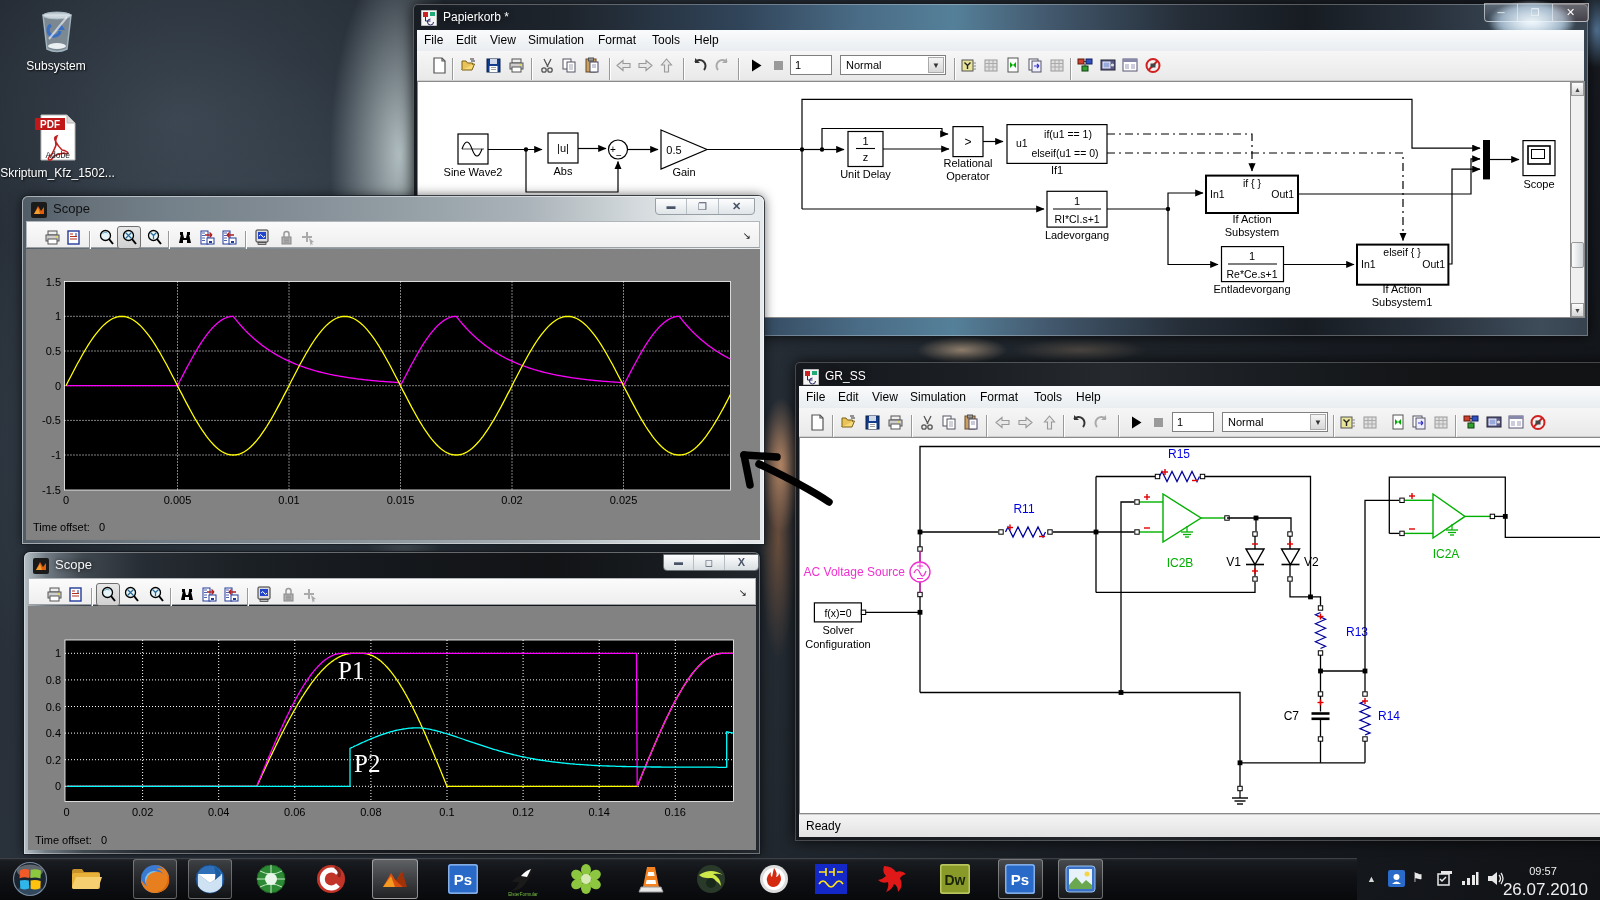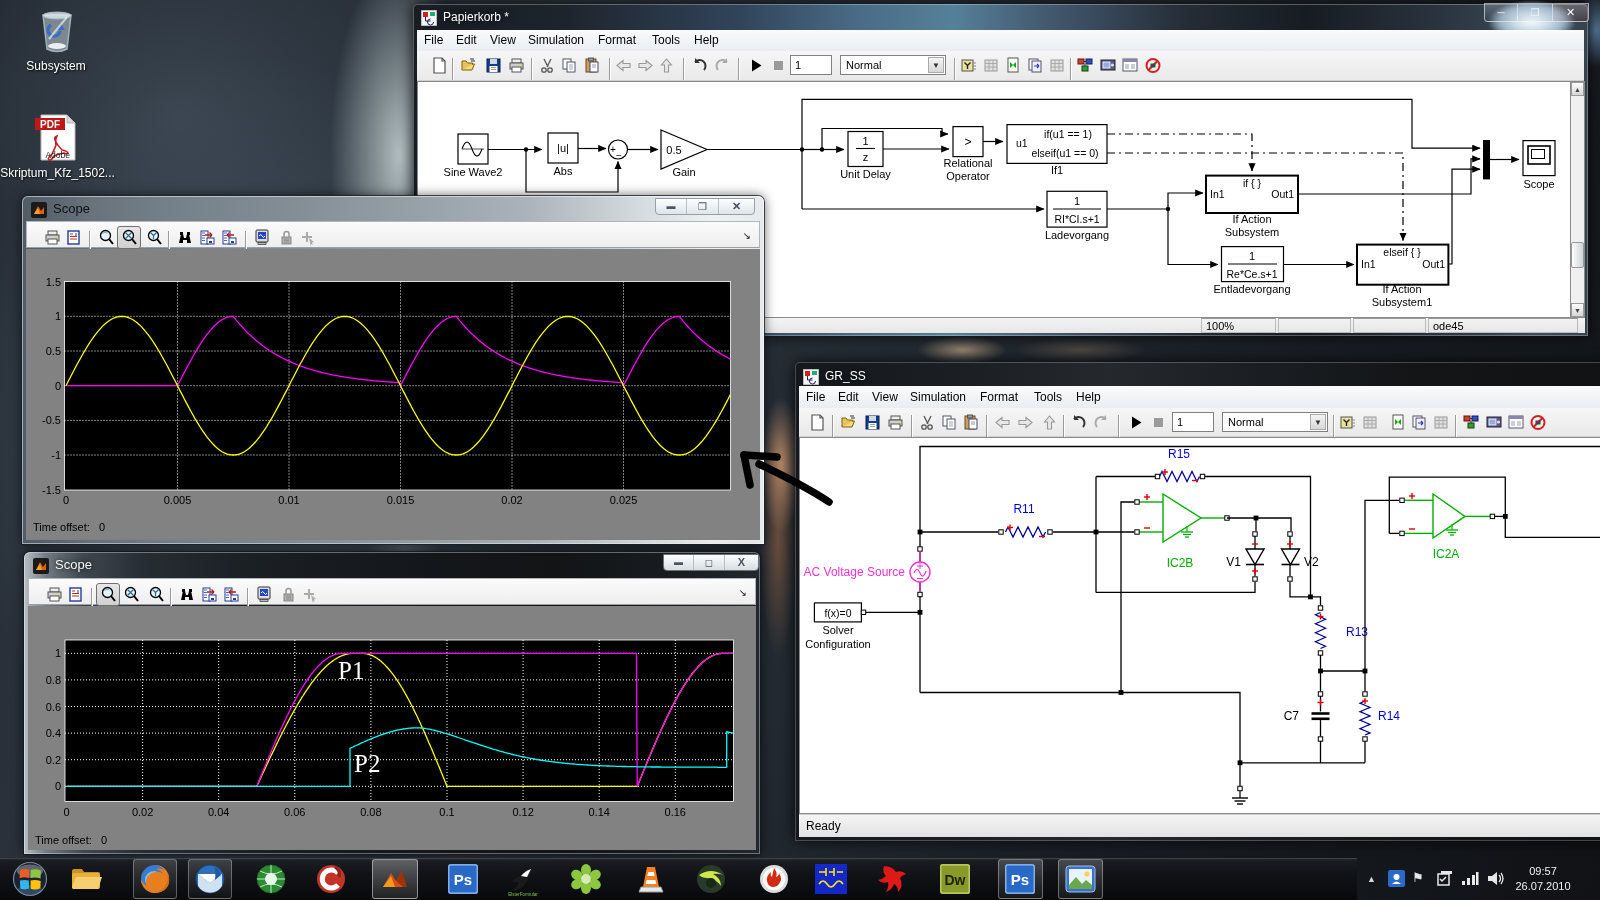--- a/index.html
+++ b/index.html
@@ -283,26 +283,20 @@
         <text x="1121" y="106" font-size="11" text-anchor="middle" font-family="Liberation Sans, sans-serif" fill="#000">Scope</text>
       </svg>
  </div>
 
  <div style="position:absolute;left:1157px;top:77px;width:15px;height:237px;background:#f0f0f0;border:1px solid #8a8a8a">
   <div style="position:absolute;top:0;width:13px;height:14px;background:linear-gradient(#fdfdfd,#d6d6d6);border:1px solid #999;font-size:7px;text-align:center;line-height:13px;color:#444">▲</div>
   <div style="position:absolute;bottom:0;width:13px;height:14px;background:linear-gradient(#fdfdfd,#d6d6d6);border:1px solid #999;font-size:7px;text-align:center;line-height:13px;color:#444">▼</div>
   <div style="position:absolute;top:160px;width:13px;height:26px;background:linear-gradient(90deg,#fdfdfd,#cfd4d8);border:1px solid #999;border-radius:2px"></div>
  </div>
 
- <div style="position:absolute;left:4px;top:314px;width:1168px;height:15px;background:linear-gradient(#f4f4f4,#e6e6e6);font-size:11px;color:#000">
-   <div style="position:absolute;left:784px;top:0px;width:75px;height:15px;border:1px solid #bbb;border-top-color:#999;padding:1px 0 0 4px">100%</div>
-   <div style="position:absolute;left:861px;top:0px;width:73px;height:15px;border:1px solid #bbb;border-top-color:#999"></div>
-   <div style="position:absolute;left:936px;top:0px;width:73px;height:15px;border:1px solid #bbb;border-top-color:#999"></div>
-   <div style="position:absolute;left:1011px;top:0px;width:150px;height:15px;border:1px solid #bbb;border-top-color:#999;padding:1px 0 0 4px">ode45</div>
- </div>
 </div>
 
 <div class="win" style="left:795px;top:362px;width:825px;height:479px;
  background:linear-gradient(90deg,#15181c 0%,#1b1f24 20%,#25292e 38%,#1b1f23 55%,#131517 75%,#101214 100%);
  box-shadow:0 0 0 1px rgba(255,255,255,0.22) inset, 0 0 14px rgba(0,0,0,0.8); border-radius:5px 0 0 0;">
  <div style="position:absolute;left:8px;top:7px;width:16px;height:16px">
   <svg width="16" height="16">
         <rect width="16" height="16" fill="#f5f5f5" stroke="#888"></rect>
         <rect x="2" y="2" width="5" height="5" fill="#cc2222"></rect>
         <path d="M4.5,7 v4 h5 m0,-2 a3,3 0 1 0 3,3" stroke="#226" fill="none"></path>
@@ -986,14 +980,14 @@
   <rect x="1" y="11" width="3" height="4" fill="#e8e8e8"></rect>
       <rect x="6" y="8" width="3" height="7" fill="#e8e8e8"></rect>
       <rect x="11" y="5" width="3" height="10" fill="#e8e8e8"></rect>
       <rect x="15" y="2" width="2.5" height="13" fill="#eee"></rect>
  </svg>
  <svg style="position:absolute;left:1486px;top:12px" width="18" height="17" viewBox="0 0 18 17">
   <path d="M2,6 h4 l5,-4 v13 l-5,-4 h-4 z" fill="#e8e8e8"></path>
   <path d="M13,5 q3,3.5 0,7 M15,3 q4,5.5 0,11" stroke="#e8e8e8" fill="none" stroke-width="1.3"></path>
  </svg>
  <div class="t" style="left:1508px;top:7px;width:70px;text-align:center;color:#f0f0f0;font-size:11px">09:57</div>
- <div class="t" style="left:1498px;top:22px;width:90px;text-align:center;color:#f0f0f0;font-size:11px">26.07.2010</div>
+ <div class="t" style="left:1498px;top:22px;width:90px;text-align:right;color:#f0f0f0;font-size:17px">26.07.2010</div>
 </div>
 
 </body></html>

